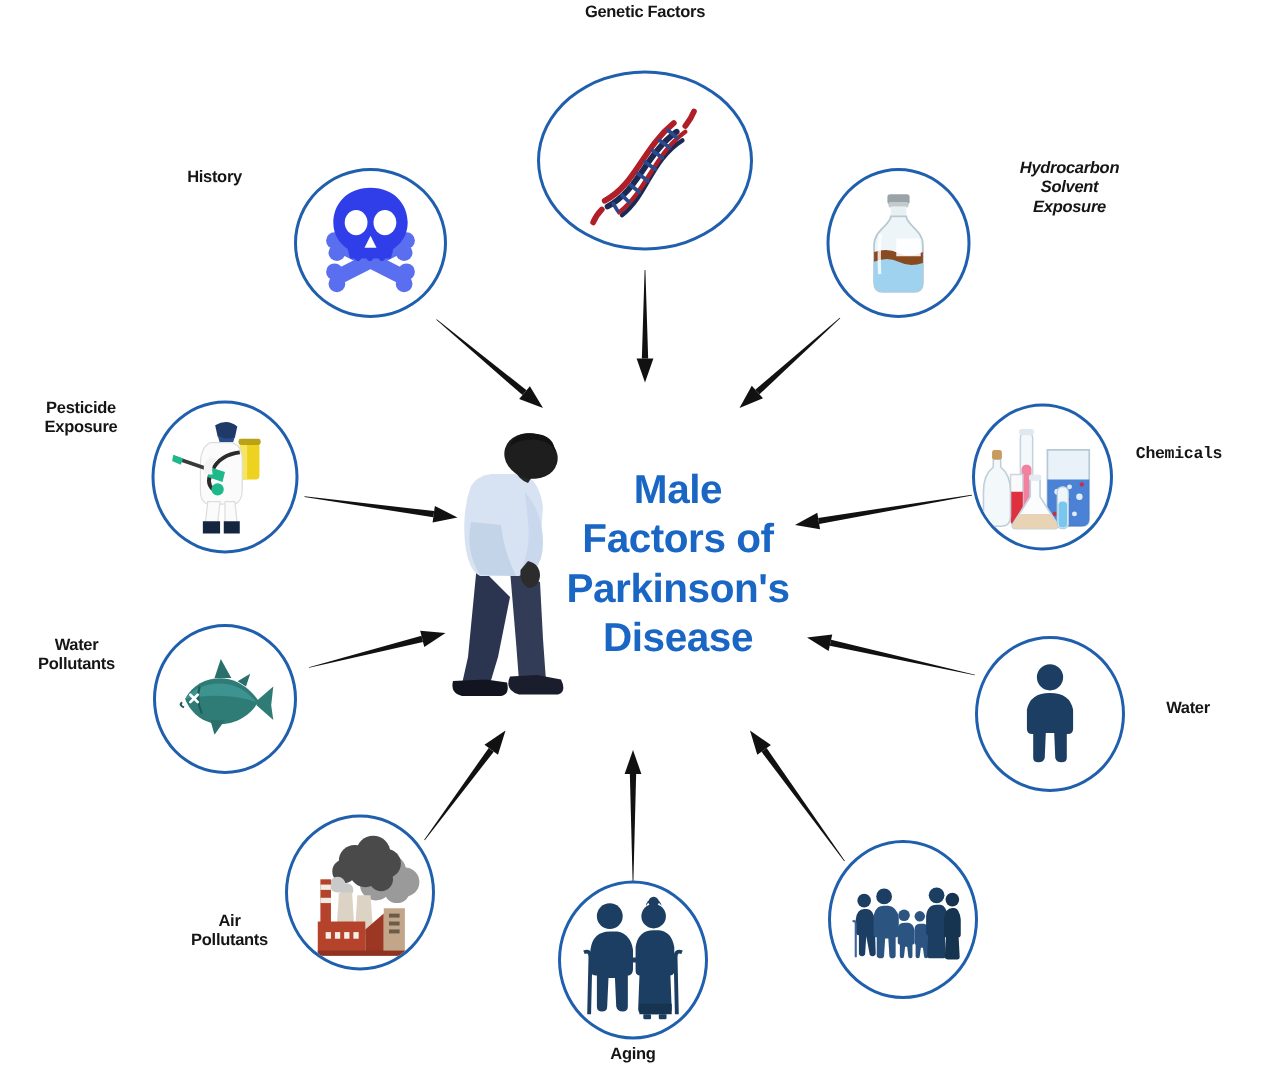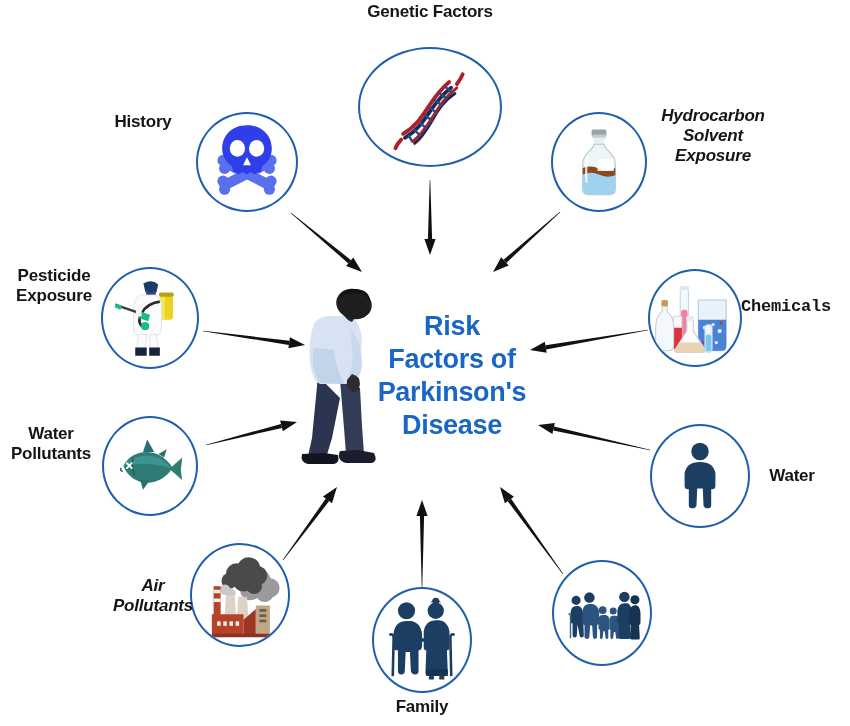--- a/index.html
+++ b/index.html
@@ -18,21 +18,21 @@
   .svg-layer{
     position:absolute;
     left:0; top:0;
     width:850px; height:726px;
   }
   
   .label{
     position:absolute;
     font-weight:bold;
     color:#151515;
-    font-size:17px;
+    font-size:11px;
     line-height:1.18;
     letter-spacing:-0.2px;
     white-space:pre-line;
     text-align:center;
   }
   .center-title{
     position:absolute;
     color:#1a66c4;
     font-weight:bold;
     font-size:27px;
@@ -376,21 +376,21 @@
       <path d="M66 54 Q61 54 61 60 L61 72 Q61 74 62 74 L62 85 Q62 87 64 87 Q66 87 66 85 L67 77 L69 77 L70 85 Q70 87 72 87 Q74 87 74 85 L74 74 Q75 74 75 72 L75 60 Q74 55 70 54 Z" fill="#2b5480"></path>
 
       <circle cx="82" cy="27" r="7.5" fill="#1d3e63"></circle>
       <path d="M82 36 Q73 36 72 47 L72 62 Q72 65 74 65 L73 84 Q73 87 76 87 L88 87 Q91 87 91 84 L90 65 Q93 65 93 62 L93 47 Q91 37 86 36 Z" fill="#1d3e63"></path>
 
       <circle cx="97" cy="31" r="6.5" fill="#16334f"></circle>
       <path d="M97 39 Q90 39 89 50 L89 64 Q89 67 91 67 L90 86 Q90 88 93 88 L102 88 Q104 88 104 86 L103 67 Q105 67 105 64 L105 50 Q104 40 99 39 Z" fill="#16334f"></path>
     </svg>
   </div>
 
-  <div class="center-title" style="left:362px;top:310px;width:180px;">Risk
+  <div class="center-title" style="left:362px;top:310px;width:180px;">Male
 Factors of
 Parkinson's
 Disease</div>
 
   <div class="label" style="left:332px;top:2px;width:196px;">Genetic Factors</div>
 
   <div class="label" style="left:88px;top:112px;width:110px;">History</div>
 
   <div class="label" style="left:638px;top:106px;width:150px;font-style:italic;">Hydrocarbon
 Solvent
@@ -399,19 +399,19 @@
   <div class="label" style="left:-2px;top:266px;width:112px;">Pesticide
 Exposure</div>
 
   <div class="label" style="left:736px;top:297px;width:100px;font-family:Liberation Mono, monospace;">Chemicals</div>
 
   <div class="label" style="left:-4px;top:424px;width:110px;">Water
 Pollutants</div>
 
   <div class="label" style="left:752px;top:466px;width:80px;">Water</div>
 
-  <div class="label" style="left:98px;top:576px;width:110px;font-style:italic;">Air
+  <div class="label" style="left:98px;top:608px;width:110px;">Air
 Pollutants</div>
 
-  <div class="label" style="left:372px;top:697px;width:100px;">Family</div>
+  <div class="label" style="left:372px;top:697px;width:100px;">Aging</div>
 
 
 </div>
 
 </body></html>

